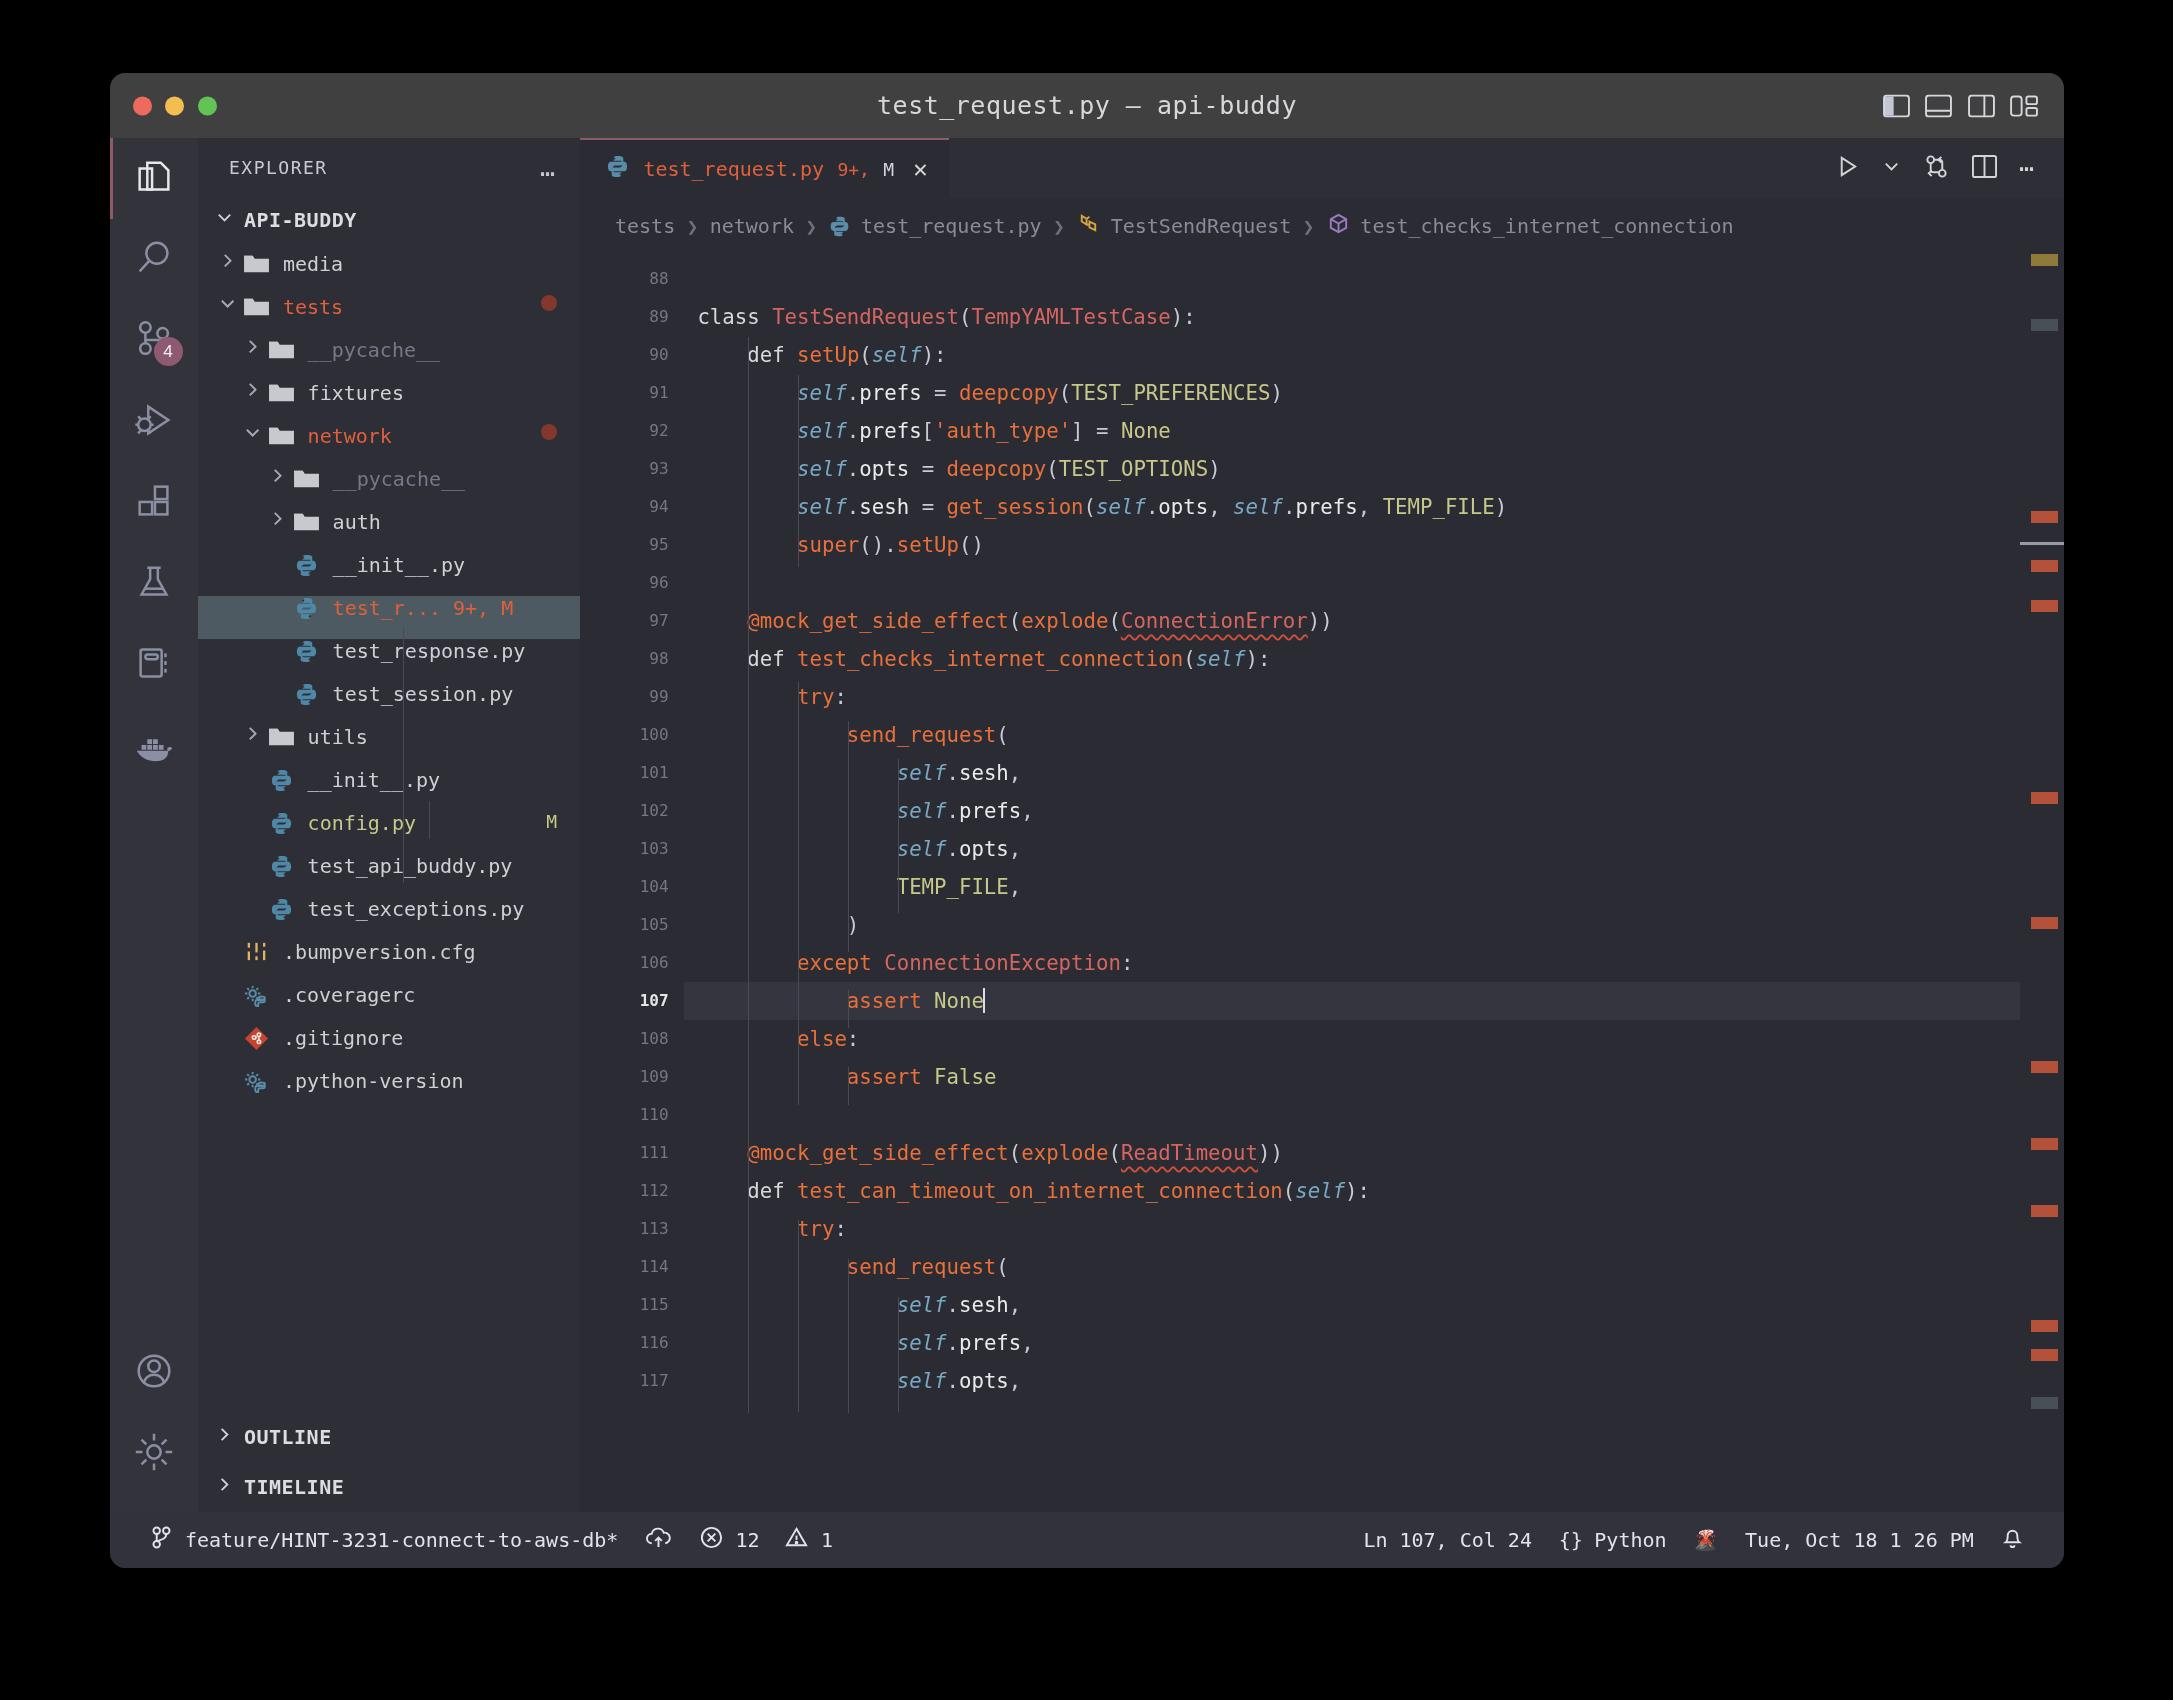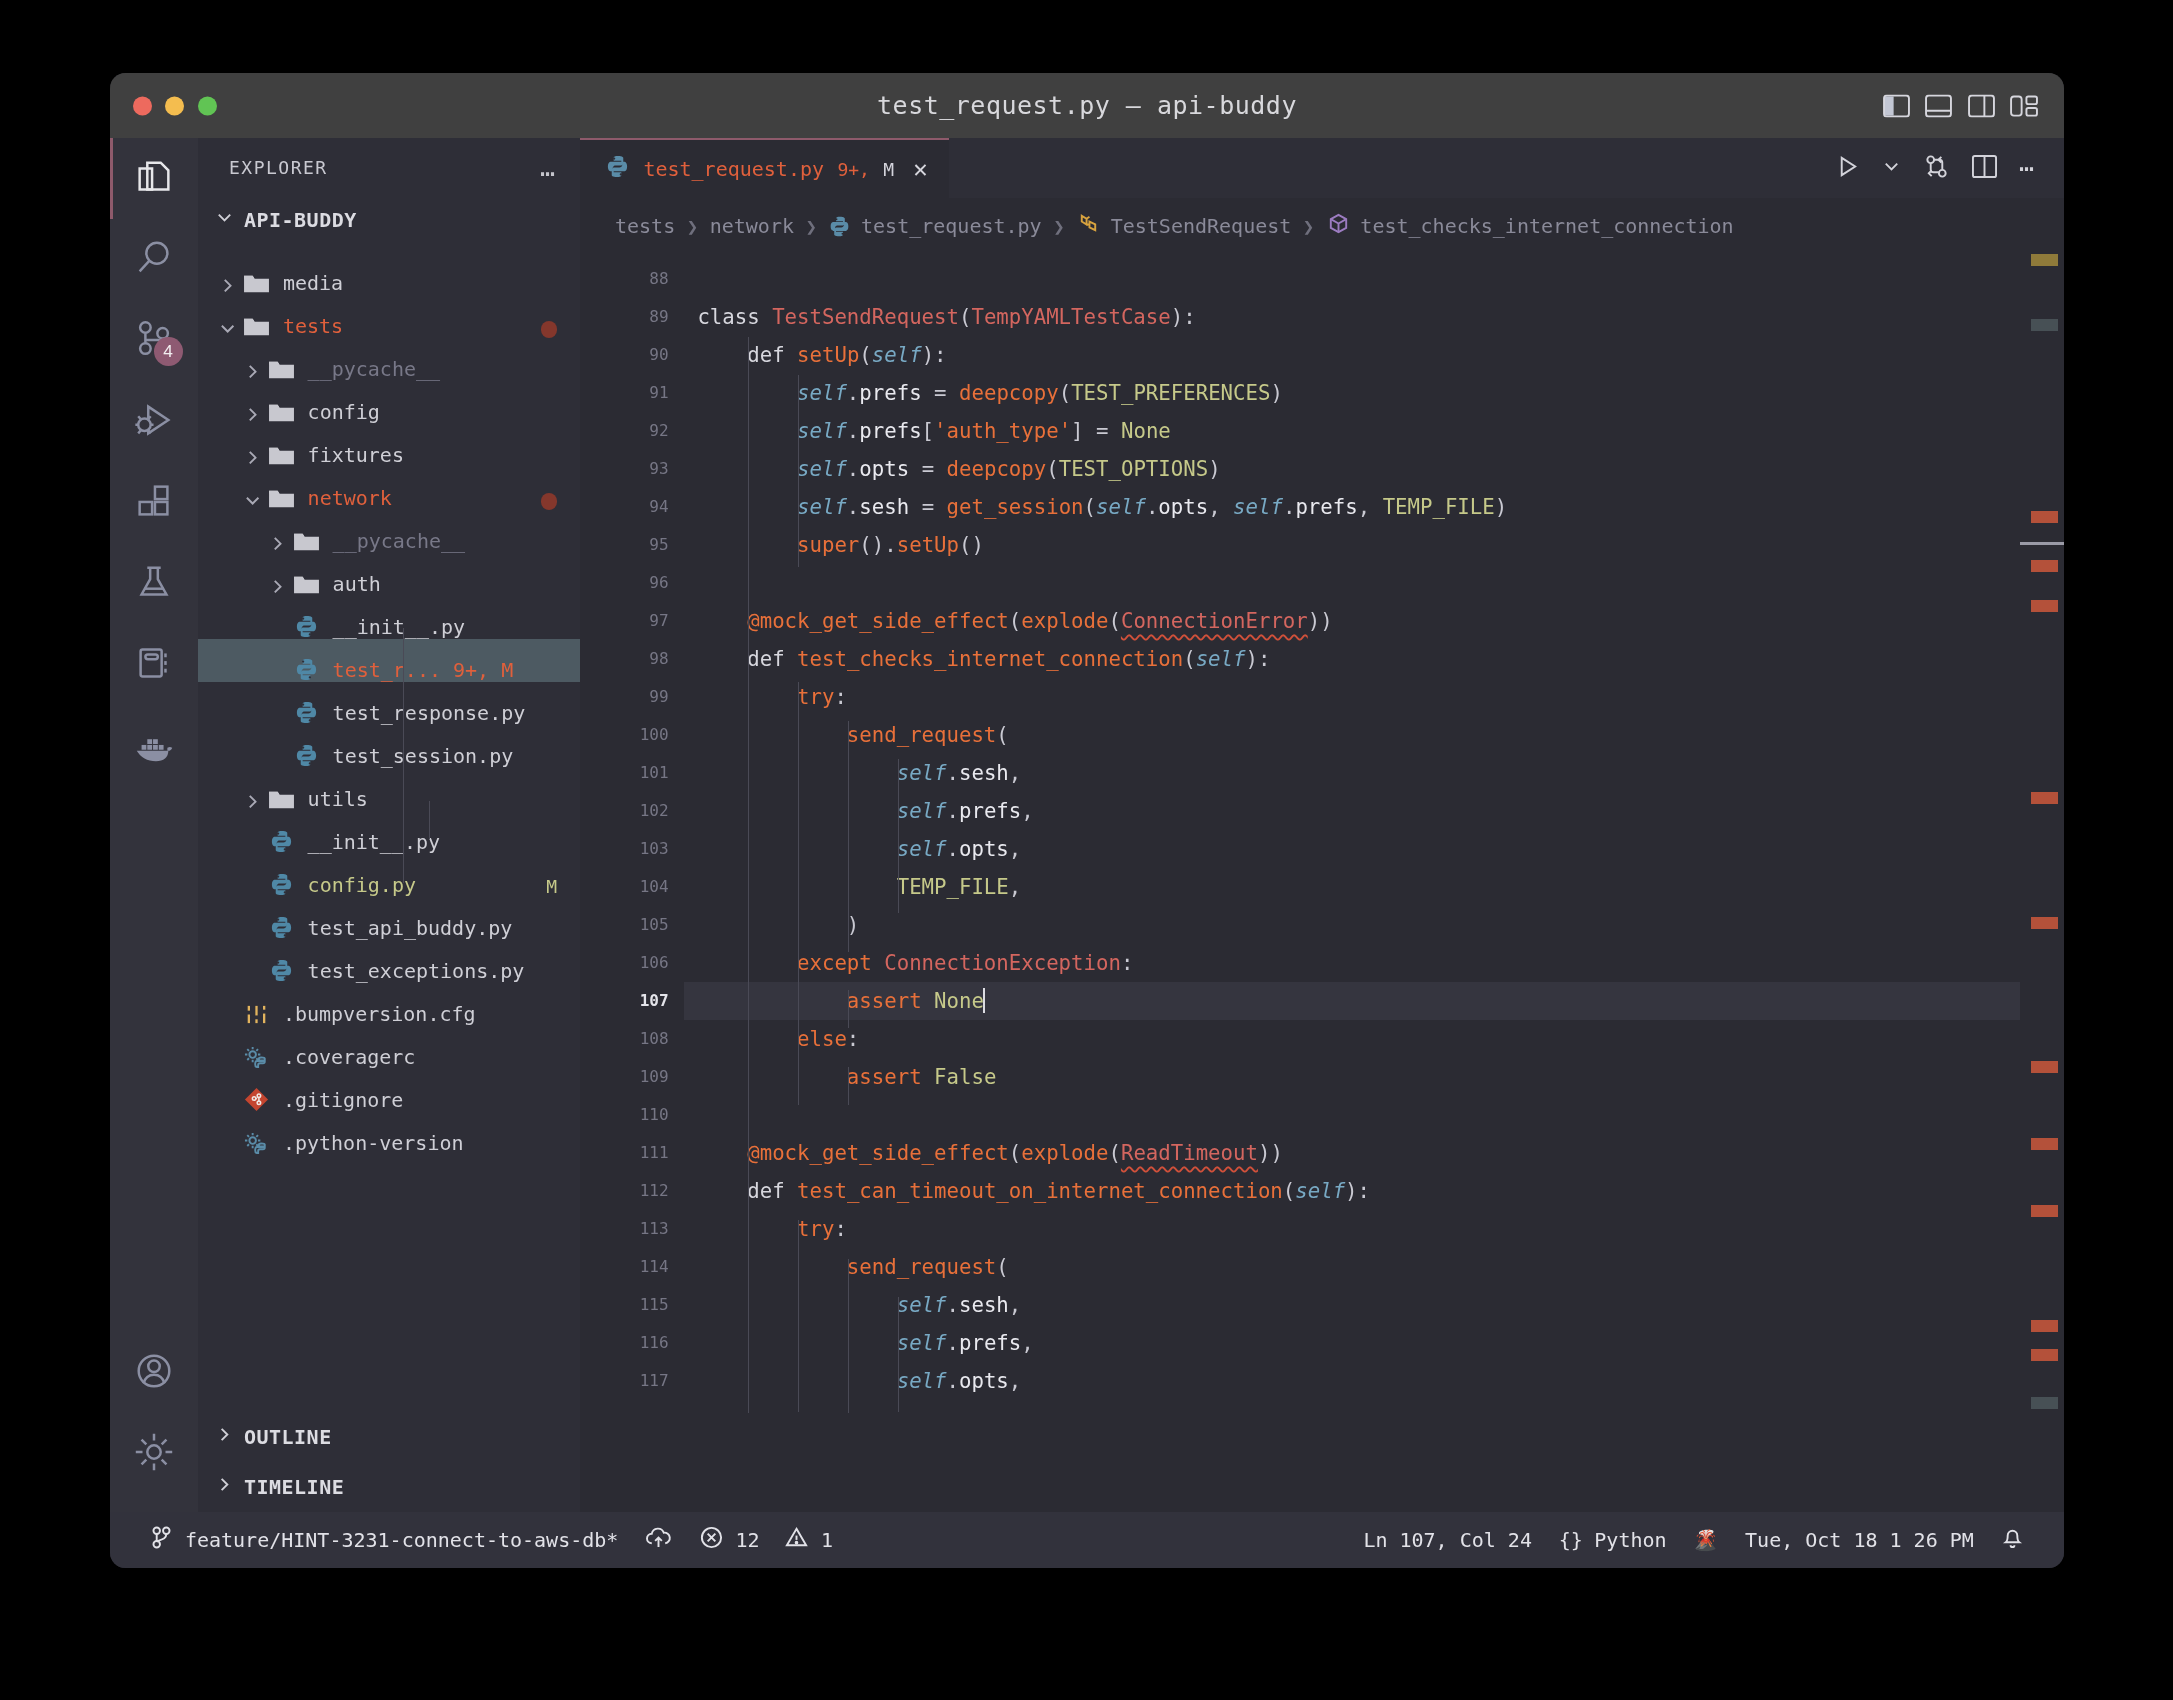--- a/index.html
+++ b/index.html
@@ -135,21 +135,21 @@
   }
   .tree {
     flex: 1 1 auto;
     overflow: hidden;
     padding-top: 7.7px;
     position: relative;
   }
   .row {
     height: 43px;
     display: flex;
-    align-items: flex-end;
+    align-items: flex-start;
     position: relative;
     font-size: 20px;
     color: #cfcfd6;
     white-space: nowrap;
   }
   .row.selected { background: #4d5a62; }
   .row .chev {
     width: 25px; display: flex; justify-content: center;
     color: #b3b3bd; flex: 0 0 auto;
   }
@@ -512,34 +512,20 @@
                 <path d="M6 3l6 6-6 6"></path>
               </svg>
             </span>
             <span class="ic">
               <svg width="27" height="23" viewBox="0 0 28 24">
                 <path d="M1 4h9l2 3h15v14H1z" fill="#c8c8cf"></path>
                 <path d="M1 4h9l2 3H1z" fill="#c8c8cf"></path>
               </svg>
             </span>
             <span class="nm" style="color: rgb(120, 120, 136);">__pycache__</span>
-          </div>
-          <div class="row">
-            <span class="chev" style="margin-left: 42px;">
-              <svg width="17.3" height="17.3" viewBox="0 0 18 18" fill="none" stroke="#a9a9b5" stroke-width="2">
-                <path d="M6 3l6 6-6 6"></path>
-              </svg>
-            </span>
-            <span class="ic">
-              <svg width="27" height="23" viewBox="0 0 28 24">
-                <path d="M1 4h9l2 3h15v14H1z" fill="#c8c8cf"></path>
-                <path d="M1 4h9l2 3H1z" fill="#c8c8cf"></path>
-              </svg>
-            </span>
-            <span class="nm" style="color: rgb(207, 207, 214);">config</span>
           </div>
           <div class="row">
             <span class="chev" style="margin-left: 42px;">
               <svg width="17.3" height="17.3" viewBox="0 0 18 18" fill="none" stroke="#a9a9b5" stroke-width="2">
                 <path d="M6 3l6 6-6 6"></path>
               </svg>
             </span>
             <span class="ic">
               <svg width="27" height="23" viewBox="0 0 28 24">
                 <path d="M1 4h9l2 3h15v14H1z" fill="#c8c8cf"></path>

